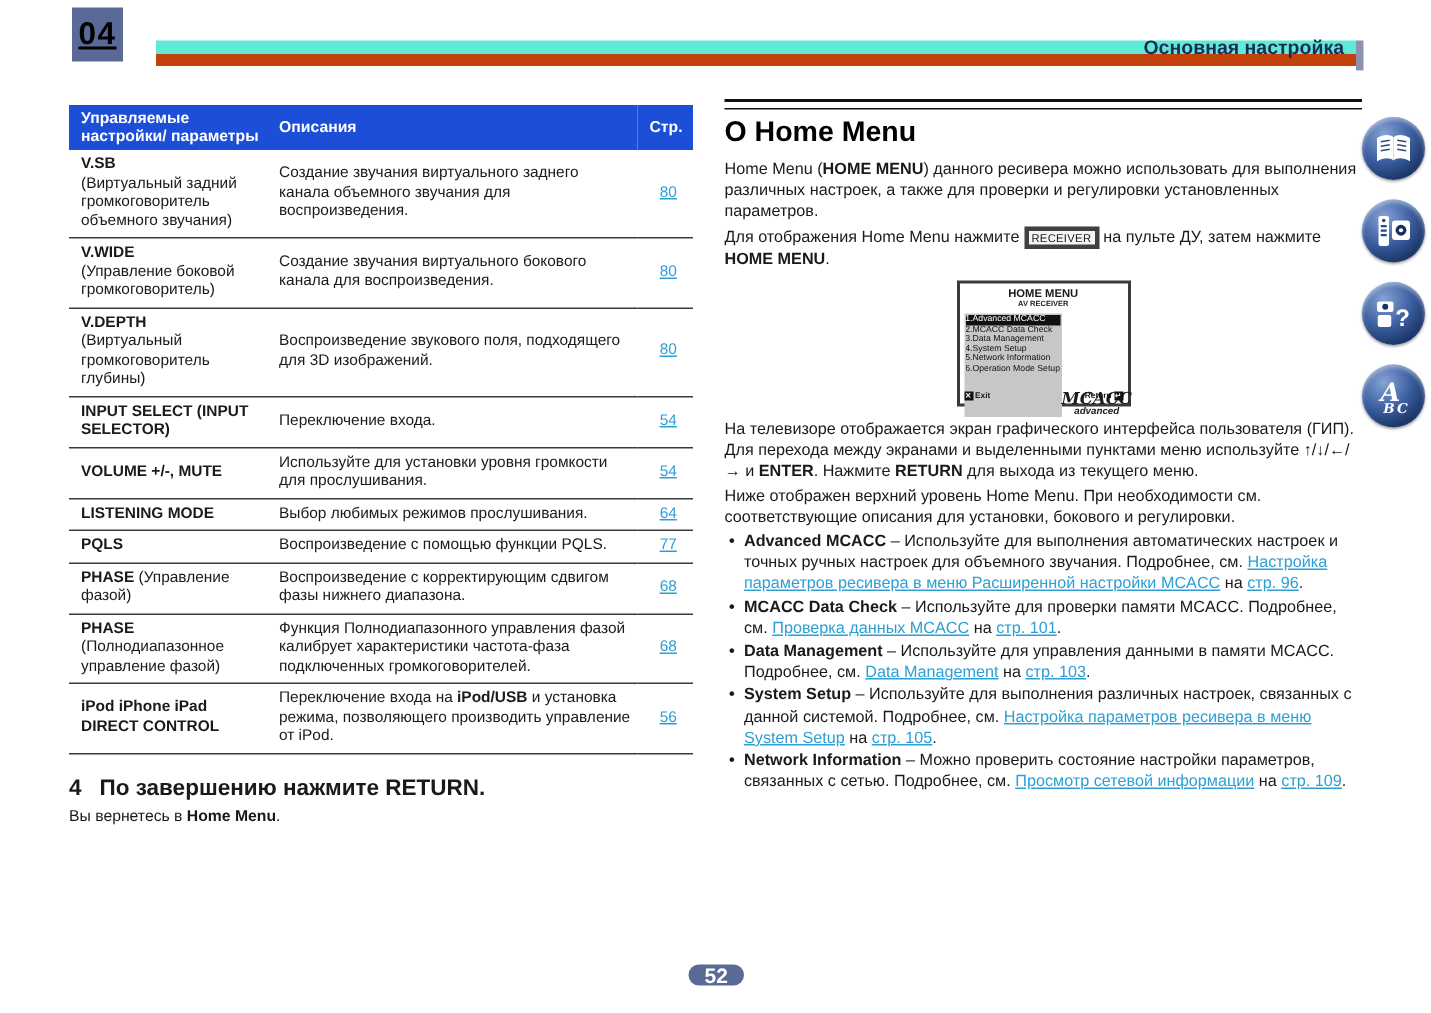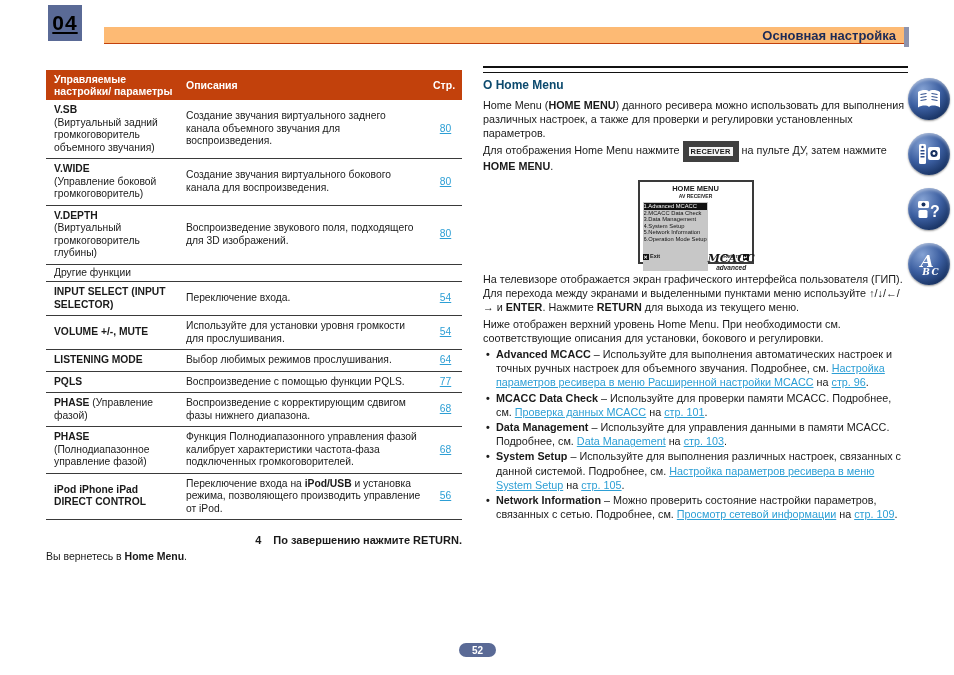--- a/index.html
+++ b/index.html
@@ -4,48 +4,48 @@
 <style>
   html,body{margin:0;padding:0;}
   body{width:954px;height:675px;position:relative;background:#fff;
        font-family:"Liberation Sans",sans-serif;color:#1a1a1a;overflow:hidden;}
 
   
   .chapter-badge{position:absolute;left:48px;top:5px;width:34px;height:36px;
     background:#5a6a96;color:#000000;font-weight:bold;font-size:21px;
     display:flex;align-items:center;justify-content:center;letter-spacing:1px;text-decoration:underline;}
   .header-bar{position:absolute;left:104px;top:27px;width:800px;height:17px;
-    background:#fdba74;border-bottom:1px solid #c2410c;
+    background:#5eead4;border-bottom:8px solid #c2410c;
     display:flex;align-items:center;justify-content:flex-end;padding-right:8px;box-sizing:border-box;}
   .header-bar::after{content:"";position:absolute;right:-5px;top:0;width:5px;height:20px;background:#8d93ad;}
   .header-title{font-weight:bold;font-size:13px;color:#1c2a57;}
 
   
   .left-col{position:absolute;left:46px;top:70px;width:416px;}
   table.settings{border-collapse:collapse;width:416px;table-layout:fixed;}
-  table.settings th{background:#c2410c;color:#fff;font-size:10.5px;font-weight:bold;
+  table.settings th{background:#1d4ed8;color:#fff;font-size:10.5px;font-weight:bold;
     text-align:left;padding:3px 4px 3px 8px;line-height:12px;}
   table.settings td{font-size:10.3px;line-height:12.5px;vertical-align:middle;
     padding:4px 4px 4px 8px;border-bottom:1px solid #3a3a3a;}
   table.settings col.c1{width:132px;} table.settings col.c2{width:247px;} table.settings col.c3{width:37px;}
   td.pagecell{text-align:center;padding-left:0;}
   tr.sectionrow td{padding:2px 4px 2px 8px;font-size:10.3px;}
   .b{font-weight:bold;}
   .lnk{color:#2d9fd5;text-decoration:underline;cursor:pointer;}
-  .boxkey{border:6px solid #404040;background:#f4f4f4;font-weight:bold;font-size:7.5px;
+  .boxkey{border:3px solid #404040;background:#f4f4f4;font-weight:normal;font-size:7.5px;
     padding:0 2px;letter-spacing:.2px;}
 
-  .step{margin-top:14px;font-size:11px;font-weight:bold;text-align:right;}
+  .step{margin-top:14px;font-size:15px;font-weight:bold;}
   .step .stepnum{margin-right:12px;}
   .step-sub{margin-top:4px;font-size:10.5px;}
 
   
   .right-col{position:absolute;left:483px;top:66px;width:425px;}
   .rule-double{height:4px;border-top:2px solid #111;border-bottom:1px solid #111;}
-  .article-title{font-size:12px;font-weight:bold;margin:5px 0 6px 0;color:#0c4a6e;}
+  .article-title{font-size:19px;font-weight:bold;margin:5px 0 6px 0;color:#000000;}
   .right-col p{margin:0 0 2px 0;font-size:10.8px;line-height:14.2px;}
 
   
   .screen{width:112px;height:80px;border:2px solid #3a3a3a;background:#fff;
     margin:7px auto 8px auto;position:relative;font-family:"Liberation Sans",sans-serif;}
   .scr-title{text-align:center;font-weight:bold;font-size:7.5px;line-height:8px;margin-top:3px;}
   .scr-sub{text-align:center;font-weight:bold;font-size:5px;line-height:6px;color:#222;}
   .scr-body{display:flex;margin-top:3px;padding:0 3px;}
   .scr-menu{background:#c7c7c7;width:64px;padding:1px;}
   .scr-menu .item{font-size:5.8px;line-height:6.6px;white-space:nowrap;overflow:hidden;color:#111;}
@@ -66,21 +66,21 @@
   
   .side-icons{position:absolute;left:908px;top:78px;width:42px;}
   .nav-circle{width:42px;height:42px;border-radius:50%;margin-bottom:13px;cursor:pointer;
     background:radial-gradient(circle at 35% 28%,#86a3d4 0%,#3b5ea0 45%,#16305f 80%,#0d2148 100%);
     box-shadow:inset 0 2px 3px rgba(255,255,255,.45), 0 1px 2px rgba(0,0,0,.4);
     display:flex;align-items:center;justify-content:center;}
   .nav-circle svg{display:block;}
 
   
   .page-pill{position:absolute;left:459px;top:643px;width:37px;height:14px;background:#5a6a96;
-    border-radius:7px;color:#fff;font-size:10px;font-weight:bold;
+    border-radius:7px;color:#fff;font-size:14px;font-weight:bold;
     display:flex;align-items:center;justify-content:center;}
 </style>
 </head>
 <body>
 
 <div class="chapter-badge">04</div>
 <div class="header-bar">
   <span class="header-title">Основная настройка</span>
 </div>
 
@@ -106,23 +106,20 @@
         </tr>
         <tr>
           <td><span class="b">V.WIDE</span><br><span>(Управление боковой громкоговоритель)</span></td>
           <td><span>Создание звучания виртуального бокового канала для воспро­изведения.</span></td>
           <td class="pagecell"><span class="lnk">80</span></td>
         </tr>
         <tr>
           <td><span class="b">V.DEPTH</span><br><span>(Виртуальный громкоговоритель глубины)</span></td>
           <td><span>Воспроизведение звукового поля, подходящего для 3D изо­бражений.</span></td>
           <td class="pagecell"><span class="lnk">80</span></td>
-        </tr>
-        <tr class="sectionrow">
-          <td colspan="3">Другие функции</td>
         </tr>
         <tr>
           <td><span class="b">INPUT SELECT (INPUT SELECTOR)</span></td>
           <td><span>Переключение входа.</span></td>
           <td class="pagecell"><span class="lnk">54</span></td>
         </tr>
         <tr>
           <td><span class="b">VOLUME +/-, MUTE</span></td>
           <td><span>Используйте для установки уровня громкости для прослушива­ния.</span></td>
           <td class="pagecell"><span class="lnk">54</span></td>

